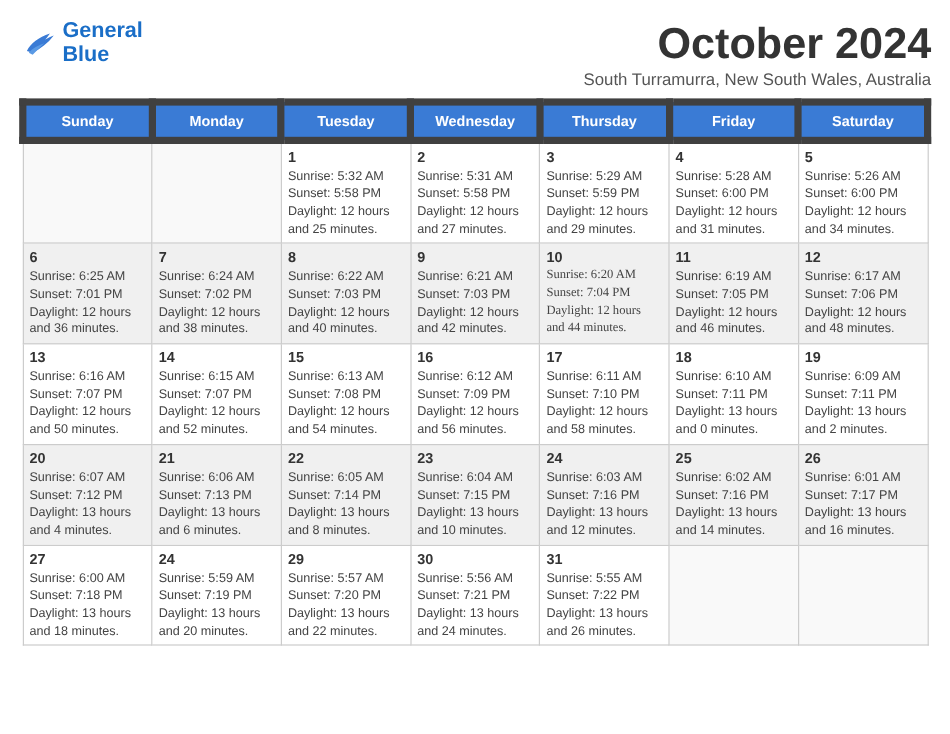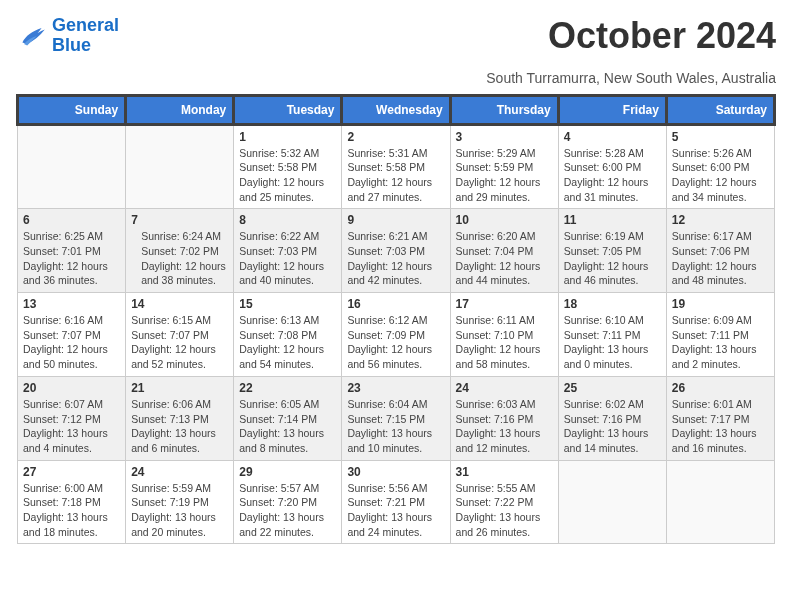--- a/index.html
+++ b/index.html
@@ -40,36 +40,36 @@
     }
     .month-title {
       font-size: 36px;
       font-weight: bold;
       color: #333;
       line-height: 1.1;
     }
     .subtitle {
       font-size: 14px;
       color: #555;
-      margin-top: 14px;
+      margin-top: 2px;
     }
     .calendar {
       width: 100%;
       border-collapse: collapse;
       margin-top: 8px;
       font-size: 11px;
     }
     .calendar th {
       background: #3a7bd5;
       color: #fff;
-      text-align: right;
+      text-align: center;
       padding: 6px 6px;
       font-size: 12px;
       font-weight: bold;
-      border: 3px solid #404040;
+      border: 6px solid #404040;
     }
     .calendar td {
       border: 1px solid #ccc;
       vertical-align: top;
       padding: 4px 5px;
       width: calc(100% / 7);
       min-height: 80px;
       background: #fff;
     }
     .calendar td.empty {
@@ -166,42 +166,42 @@
       <tr class="row-shaded">
         <td>
           <span class="day-num">6</span>
           <div class="day-info" style="white-space: pre-line;">Sunrise: 6:25 AM
 Sunset: 7:01 PM
 Daylight: 12 hours
 and 36 minutes.</div>
         </td>
         <td>
           <span class="day-num">7</span>
-          <div class="day-info" style="white-space: pre-line; margin-left: 10px;">Sunrise: 6:24 AM
+          <div class="day-info" style="white-space: pre-line;">Sunrise: 6:24 AM
 Sunset: 7:02 PM
 Daylight: 12 hours
 and 38 minutes.</div>
         </td>
         <td>
           <span class="day-num">8</span>
           <div class="day-info" style="white-space: pre-line;">Sunrise: 6:22 AM
 Sunset: 7:03 PM
 Daylight: 12 hours
 and 40 minutes.</div>
         </td>
         <td>
           <span class="day-num">9</span>
           <div class="day-info" style="white-space: pre-line;">Sunrise: 6:21 AM
 Sunset: 7:03 PM
 Daylight: 12 hours
 and 42 minutes.</div>
         </td>
         <td>
           <span class="day-num">10</span>
-          <div class="day-info" style="white-space: pre-line;">Sunrise: 6:20 AM
+          <div class="day-info" style="white-space: pre-line; font-family: Liberation Serif, serif;">Sunrise: 6:20 AM
 Sunset: 7:04 PM
 Daylight: 12 hours
 and 44 minutes.</div>
         </td>
         <td>
           <span class="day-num">11</span>
           <div class="day-info" style="white-space: pre-line;">Sunrise: 6:19 AM
 Sunset: 7:05 PM
 Daylight: 12 hours
 and 46 minutes.</div>

